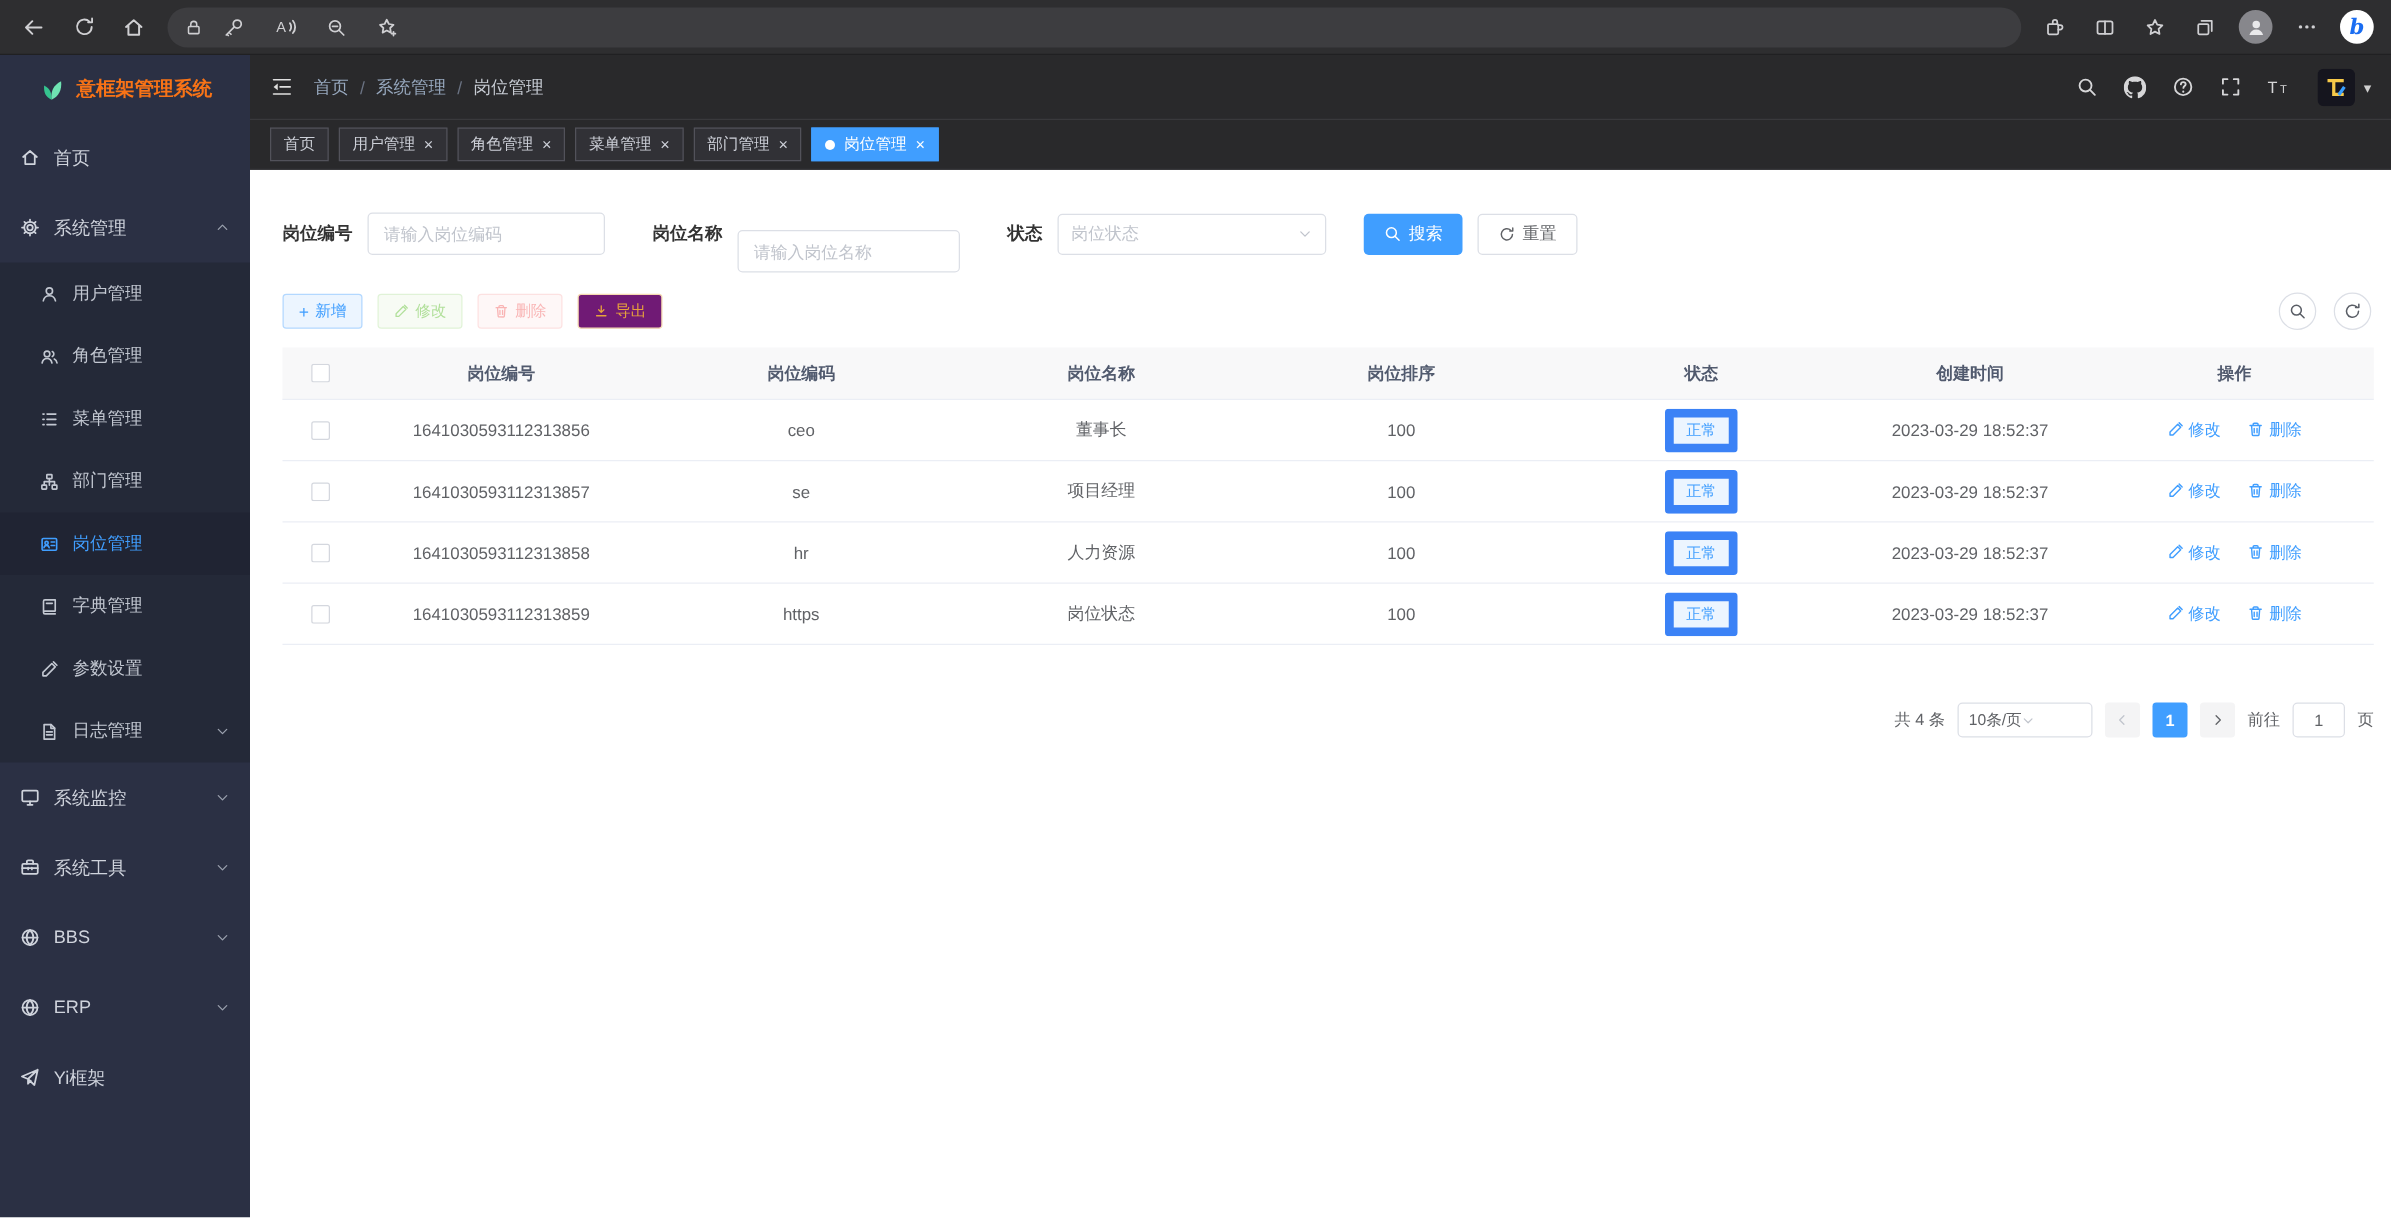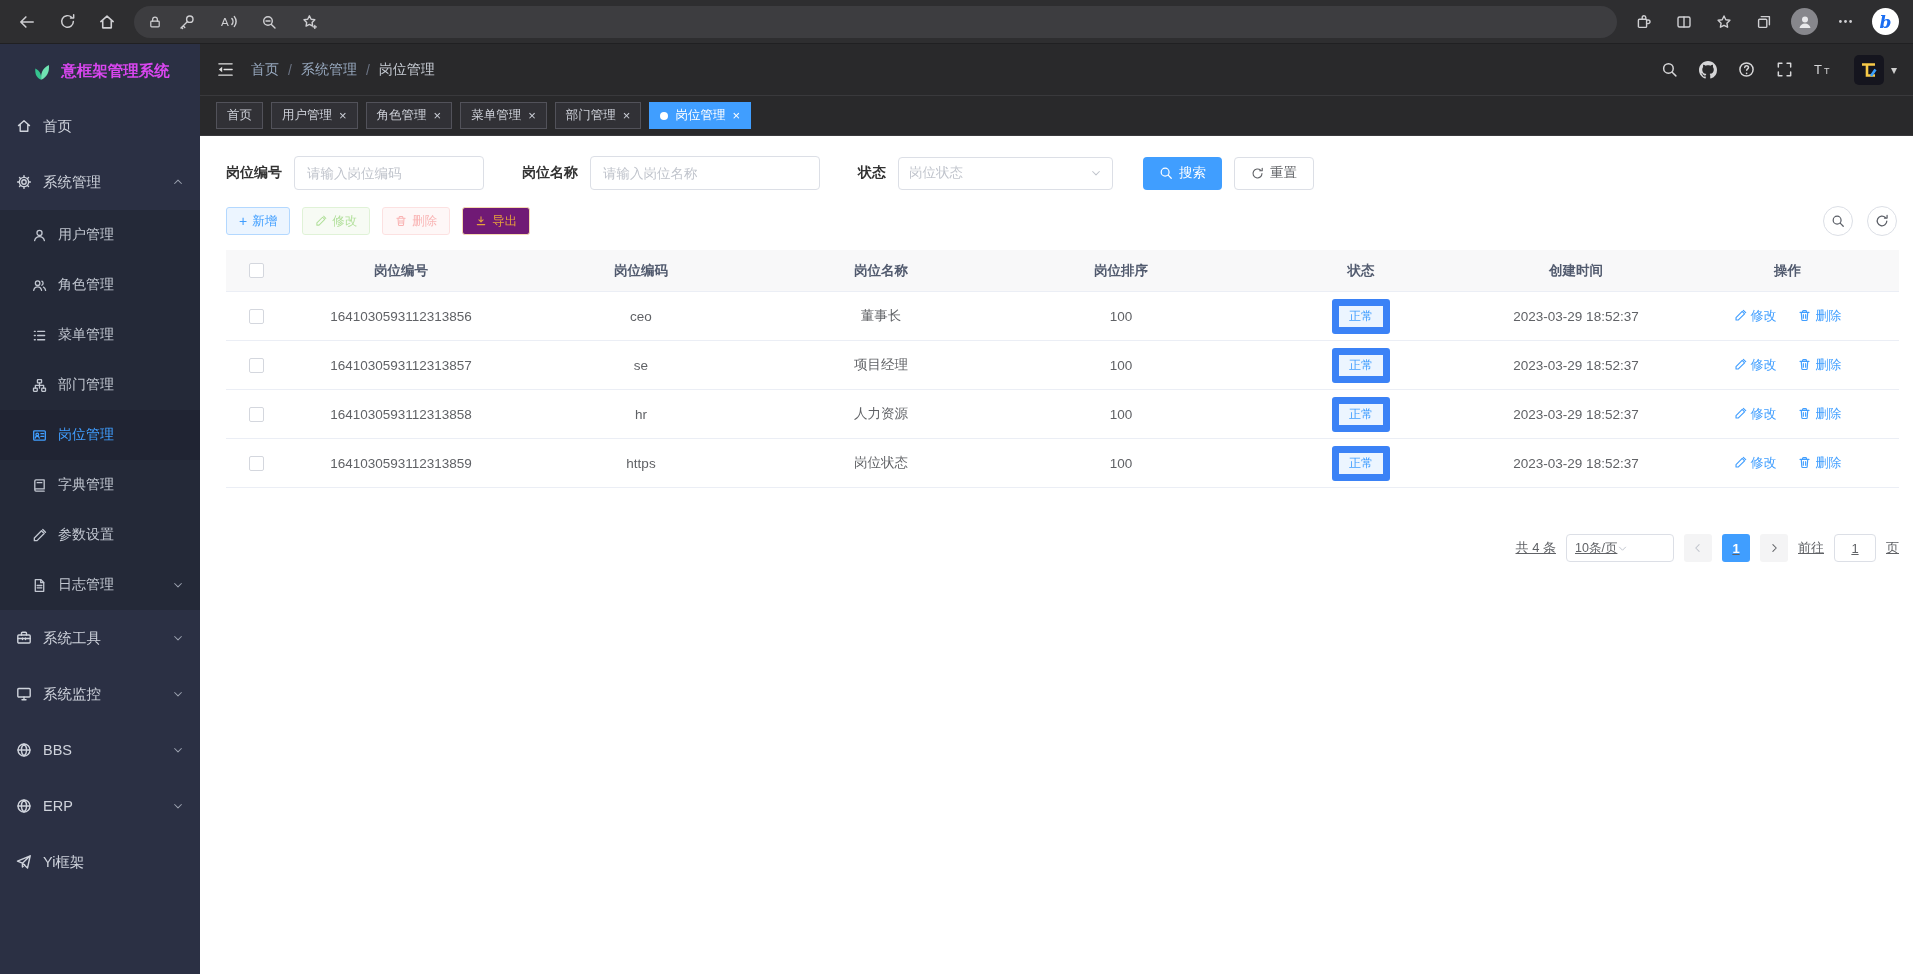--- a/index.html
+++ b/index.html
@@ -20,21 +20,21 @@
   .url { color:#e4e4e6; font-size:13.5px; flex:1; white-space:nowrap; overflow:hidden; }
   .obtn { width:32px; height:28px; border-radius:5px; display:flex; align-items:center; justify-content:center; color:#cfcfd2; }
   .chrome-right { display:flex; align-items:center; gap:2px; }
   .chrome-avatar { width:27px; height:27px; border-radius:50%; background:#87878c; color:#e9e9eb; display:flex; align-items:center; justify-content:center; margin:0 6px; }
   .bing { width:27px; height:27px; border-radius:50%; background:#fff; display:flex; align-items:center; justify-content:center; margin:0 6px; }
   .bing b { font-size:17px; font-style:italic; color:#1a6df2; font-family:"DejaVu Serif",serif; }
 
   
   .app { flex:1; display:flex; min-height:0; }
   .sidebar { width:200px; background:#2b3044; flex:none; display:flex; flex-direction:column; overflow:hidden; }
-  .logo { height:54px; display:flex; align-items:center; justify-content:center; gap:9px; color:#d946ef; font-size:15.5px; font-weight:bold; flex:none; }
+  .logo { height:54px; display:flex; align-items:center; justify-content:center; gap:9px; color:#f97316; font-size:15.5px; font-weight:bold; flex:none; }
   .mi-item { height:56px; display:flex; align-items:center; gap:11px; padding:0 16px; color:#cfd3dc; font-size:14.5px; cursor:pointer; flex:none; }
   .mi-item .grow { flex:1; }
   .submenu { background:#242938; }
   .submenu .mi-item { height:50px; padding-left:32px; font-size:14px; color:#c2c7d1; }
   .mi-item.active { color:#409eff; background:#202433; }
   .arr { color:#9aa0ae; }
 
   .main { flex:1; display:flex; flex-direction:column; min-width:0; }
 
   
@@ -54,21 +54,21 @@
   .tabdot { width:8px; height:8px; border-radius:50%; background:#fff; }
 
   
   .content { flex:1; background:#fff; padding:14px 14px 0 26px; display:flex; flex-direction:column; min-height:0; }
 
   .filter-row { display:flex; align-items:center; margin:6px 0 16px; }
   .flabel { font-size:14px; font-weight:700; color:#333; margin-right:12px; white-space:nowrap; }
   .inp { height:33px; border:1px solid #dcdfe6; border-radius:4px; padding:16px 12px; font-size:13.5px; color:#606266; background:#fff; }
   .inp::placeholder { color:#c0c4cc; }
   .w1 { width:190px; margin-right:38px; }
-  .w2 { width:230px; margin-right:38px; }
+  .w2 { width:178px; margin-right:38px;margin-top:28px; }
   .selectbox { width:215px; height:33px; border:1px solid #dcdfe6; border-radius:4px; background:#fff; display:flex; align-items:center; justify-content:space-between; padding:0 10px; cursor:pointer; }
   .selectbox .ph { color:#c0c4cc; font-size:13.5px; }
   .chev { color:#c0c4cc; }
   .btn { height:33px; border-radius:4px; font-size:13.5px; display:inline-flex; align-items:center; gap:6px; padding:0 16px; }
   .btn.primary { background:#409eff; color:#fff; margin-left:30px; }
   .btn.plainb { background:#fff; border:1px solid #dcdfe6; color:#606266; margin-left:12px; }
 
   .toolbar-row { display:flex; align-items:center; margin-bottom:14px; }
   .mini { height:28px; border-radius:3px; font-size:12.5px; display:inline-flex; align-items:center; gap:5px; padding:0 12px; border:1px solid transparent; margin-right:12px; }
   .mini.add { background:#ecf5ff; border-color:#b3d8ff; color:#409eff; }
@@ -80,21 +80,21 @@
   .circle-btn { width:30px; height:30px; border-radius:50%; border:1px solid #dcdfe6; color:#5a5e66; display:flex; align-items:center; justify-content:center; background:#fff; }
 
   .table { width:100%; font-size:13.5px; color:#606266; }
   .tr { display:grid; grid-template-columns:60px 230px 250px 230px 250px 230px 200px 1fr; align-items:center; border-bottom:1px solid #ebeef5; height:49px; }
   .tr.th { background:#f8f8f9; height:42px; color:#515a6e; font-weight:700; }
   .td { text-align:center; overflow:hidden; white-space:nowrap; }
   .cb { display:inline-block; width:15px; height:15px; border:1px solid #d4d7de; border-radius:2px; background:#fff; vertical-align:middle; cursor:pointer; }
   .chip { display:inline-block; padding:2px 10px; font-size:12px; color:#409eff; background:#ecf5ff; border:7px solid #3b82f6; border-radius:3px; }
   .alink { display:inline-flex; align-items:center; gap:4px; color:#409eff; font-size:13px; margin:0 9px; cursor:pointer; }
 
-  .pagination { display:flex; align-items:center; justify-content:flex-end; gap:10px; margin-top:46px; font-size:13px; color:#606266;text-decoration:underline; }
+  .pagination { display:flex; align-items:center; justify-content:flex-end; gap:10px; margin-top:46px; font-size:13px; color:#606266; }
   .psize { width:108px; height:28px; border:1px solid #dcdfe6; border-radius:4px; display:flex; align-items:center; justify-content:flex-start; padding:0 8px; font-size:12.5px; cursor:pointer; background:#fff; }
   .pg { width:28px; height:28px; border-radius:3px; background:#f4f4f5; color:#606266; display:flex; align-items:center; justify-content:center; font-size:13px; }
   .pg.disabled { color:#c0c4cc; cursor:not-allowed; }
   .pg.cur { background:#409eff; color:#fff; font-weight:700; }
   .goto-input { width:42px; height:28px; border:1px solid #dcdfe6; border-radius:4px; text-align:center; font-size:13px; color:#606266; }
 </style>
 </head>
 <body>
 
 <div class="screen">
@@ -279,34 +279,34 @@
             </svg>
           <span class="grow">日志管理</span>
           <svg class="sic arr" width="12" height="12" viewBox="0 0 16 16">
               <path d="M3.5 6 8 10.5 12.5 6"></path>
             </svg>
         </div>
       </div>
 
       <div class="mi-item">
         <svg class="sic" width="16" height="16" viewBox="0 0 16 16">
+            <rect x="1.8" y="2.5" width="12.4" height="8.5" rx="1"></rect>
+            <path d="M6 13.8h4M8 11v2.8"></path>
+          </svg>
+        <span class="grow">系统监控</span>
+        <svg class="sic arr" width="12" height="12" viewBox="0 0 16 16">
+            <path d="M3.5 6 8 10.5 12.5 6"></path>
+          </svg>
+      </div>
+      <div class="mi-item">
+        <svg class="sic" width="16" height="16" viewBox="0 0 16 16">
             <rect x="1.8" y="5" width="12.4" height="8" rx="1"></rect>
             <path d="M5.5 5V3.2c0-.6.4-1 1-1h3c.6 0 1 .4 1 1V5M1.8 8.5h12.4M6.5 8v1.5M9.5 8v1.5"></path>
           </svg>
         <span class="grow">系统工具</span>
-        <svg class="sic arr" width="12" height="12" viewBox="0 0 16 16">
-            <path d="M3.5 6 8 10.5 12.5 6"></path>
-          </svg>
-      </div>
-      <div class="mi-item">
-        <svg class="sic" width="16" height="16" viewBox="0 0 16 16">
-            <rect x="1.8" y="2.5" width="12.4" height="8.5" rx="1"></rect>
-            <path d="M6 13.8h4M8 11v2.8"></path>
-          </svg>
-        <span class="grow">系统监控</span>
         <svg class="sic arr" width="12" height="12" viewBox="0 0 16 16">
             <path d="M3.5 6 8 10.5 12.5 6"></path>
           </svg>
       </div>
       <div class="mi-item">
         <svg class="sic" width="16" height="16" viewBox="0 0 16 16">
             <circle cx="8" cy="8" r="6"></circle>
             <path d="M2 8h12M8 2c-1.8 1.7-2.7 3.7-2.7 6S6.2 12.3 8 14c1.8-1.7 2.7-3.7 2.7-6S9.8 3.7 8 2Z"></path>
           </svg>
         <span class="grow">BBS</span>

